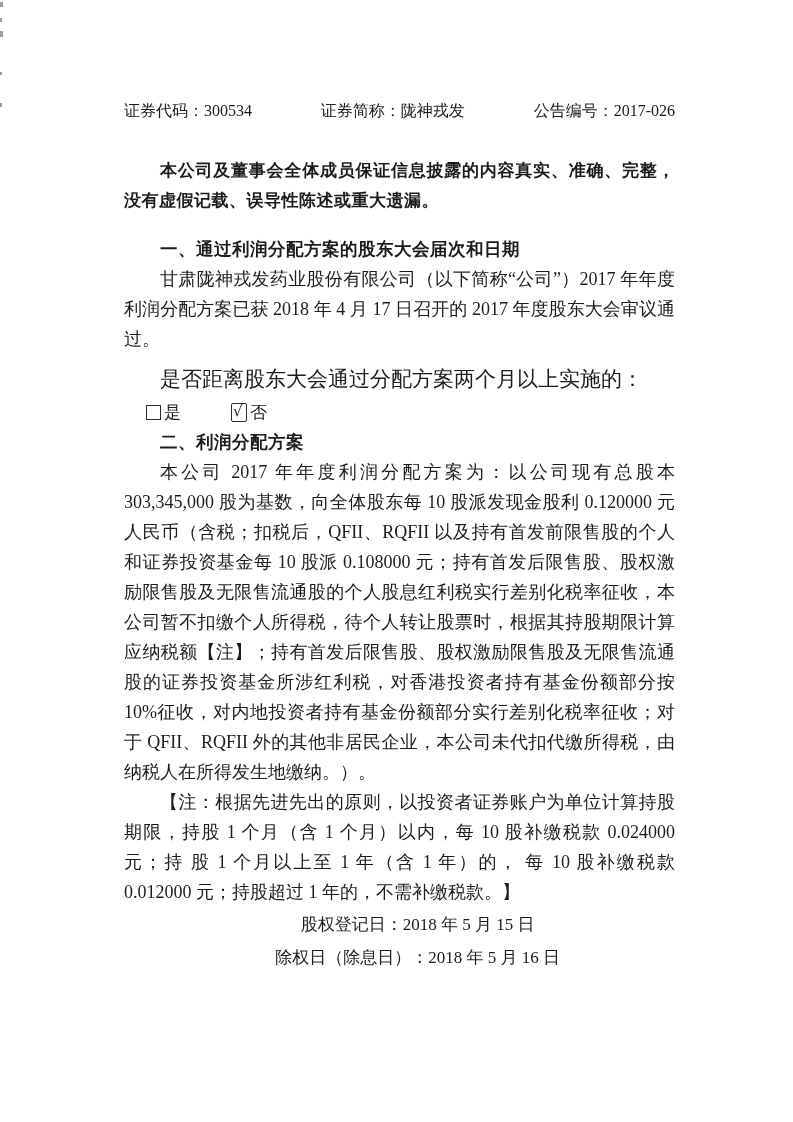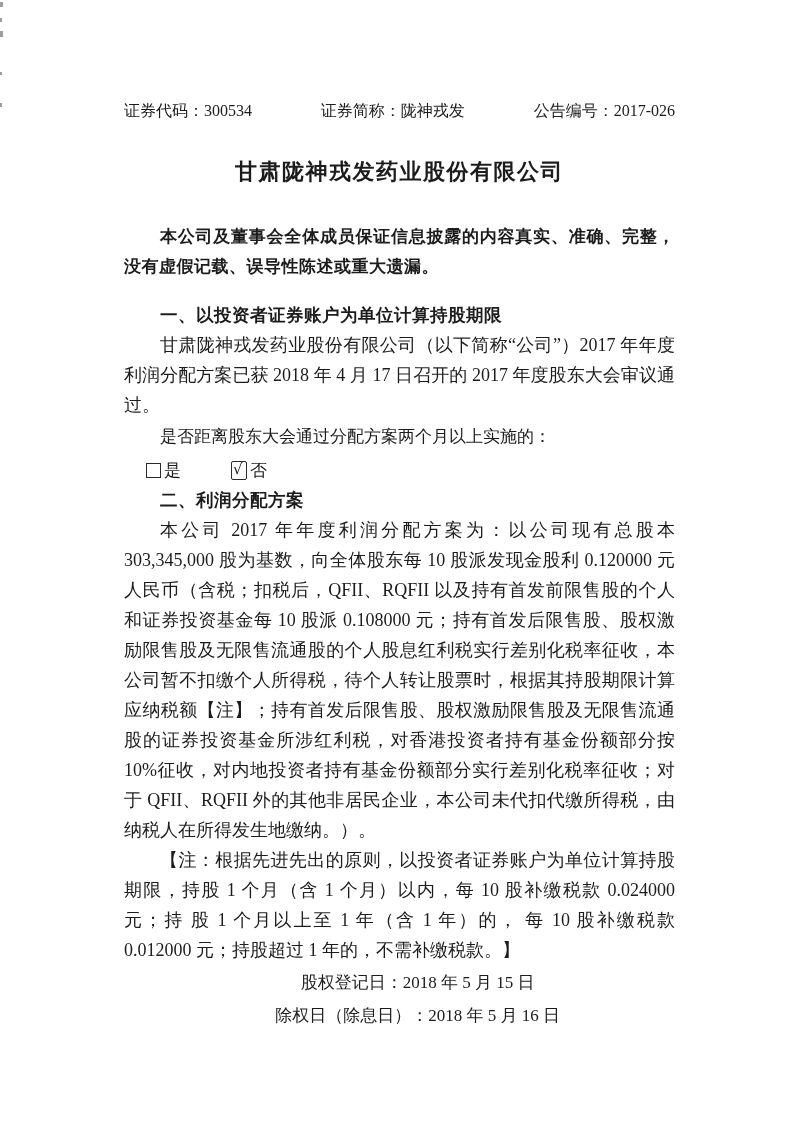--- a/index.html
+++ b/index.html
@@ -16,21 +16,21 @@
   .hei{font-family:"Liberation Sans","DejaVu Sans",sans-serif;}
   .disclaimer{
     margin-top:34px;font-weight:bold;font-size:17px;line-height:30px;
     text-indent:36px;text-align:justify;letter-spacing:.5px;
   }
   .sec-heading{font-weight:bold;font-size:17.5px;line-height:30px;text-indent:36px;letter-spacing:.5px;}
   .mt18{margin-top:18px;}
   .mt6{margin-top:6px;}
   .mt10{margin-top:10px;}
   .para{font-size:18px;line-height:30px;text-indent:36px;text-align:justify;margin:0;}
-  .question{font-size:17px;line-height:30px;text-indent:36px;margin-top:2px;}
+  .question{font-size:21px;line-height:30px;text-indent:36px;margin-top:10px;}
   .checkbox-line{margin-top:3px;height:30px;padding-left:22px;font-size:17px;display:flex;align-items:center;}
   .option{display:inline-flex;align-items:center;}
   .option-no{margin-left:50px;}
   .checkbox{
     display:inline-block;width:15px;height:15px;border:1.6px solid #2b2b2b;
     box-sizing:border-box;margin-right:3px;position:relative;background:#fff;
   }
   .checkbox.checked{width:16px;height:19px;border-radius:2px;}
   .check-mark{
     position:absolute;left:1px;top:-1px;font-size:15px;line-height:17px;
@@ -54,25 +54,24 @@
   <div class="speck s3"></div>
   <div class="speck s4"></div>
   <div class="speck s5"></div>
 
   <div class="doc-header">
     <span><span>证券代码：</span><span>300534</span></span>
     <span><span>证券简称：</span><span>陇神戎发</span></span>
     <span><span>公告编号：</span><span>2017-026</span></span>
   </div>
 
-  <div class="title title-company">甘肃陇神戎发药业股份有限公司</div>
 
   <p class="disclaimer hei">本公司及董事会全体成员保证信息披露的内容真实、准确、完整，没有虚假记载、误导性陈述或重大遗漏。</p>
 
-  <div class="sec-heading hei mt18">一、以投资者证券账户为单位计算持股期限</div>
+  <div class="sec-heading hei mt18">一、通过利润分配方案的股东大会届次和日期</div>
   <p class="para">甘肃陇神戎发药业股份有限公司（以下简称“公司”）2017 年年度利润分配方案已获 2018 年 4 月 17 日召开的 2017 年度股东大会审议通过。</p>
   <div class="question">是否距离股东大会通过分配方案两个月以上实施的：</div>
 
   <div class="checkbox-line">
     <span class="option">
       <span class="checkbox"></span>
       <span>是</span>
     </span>
     <span class="option option-no">
       <span class="checkbox checked">

